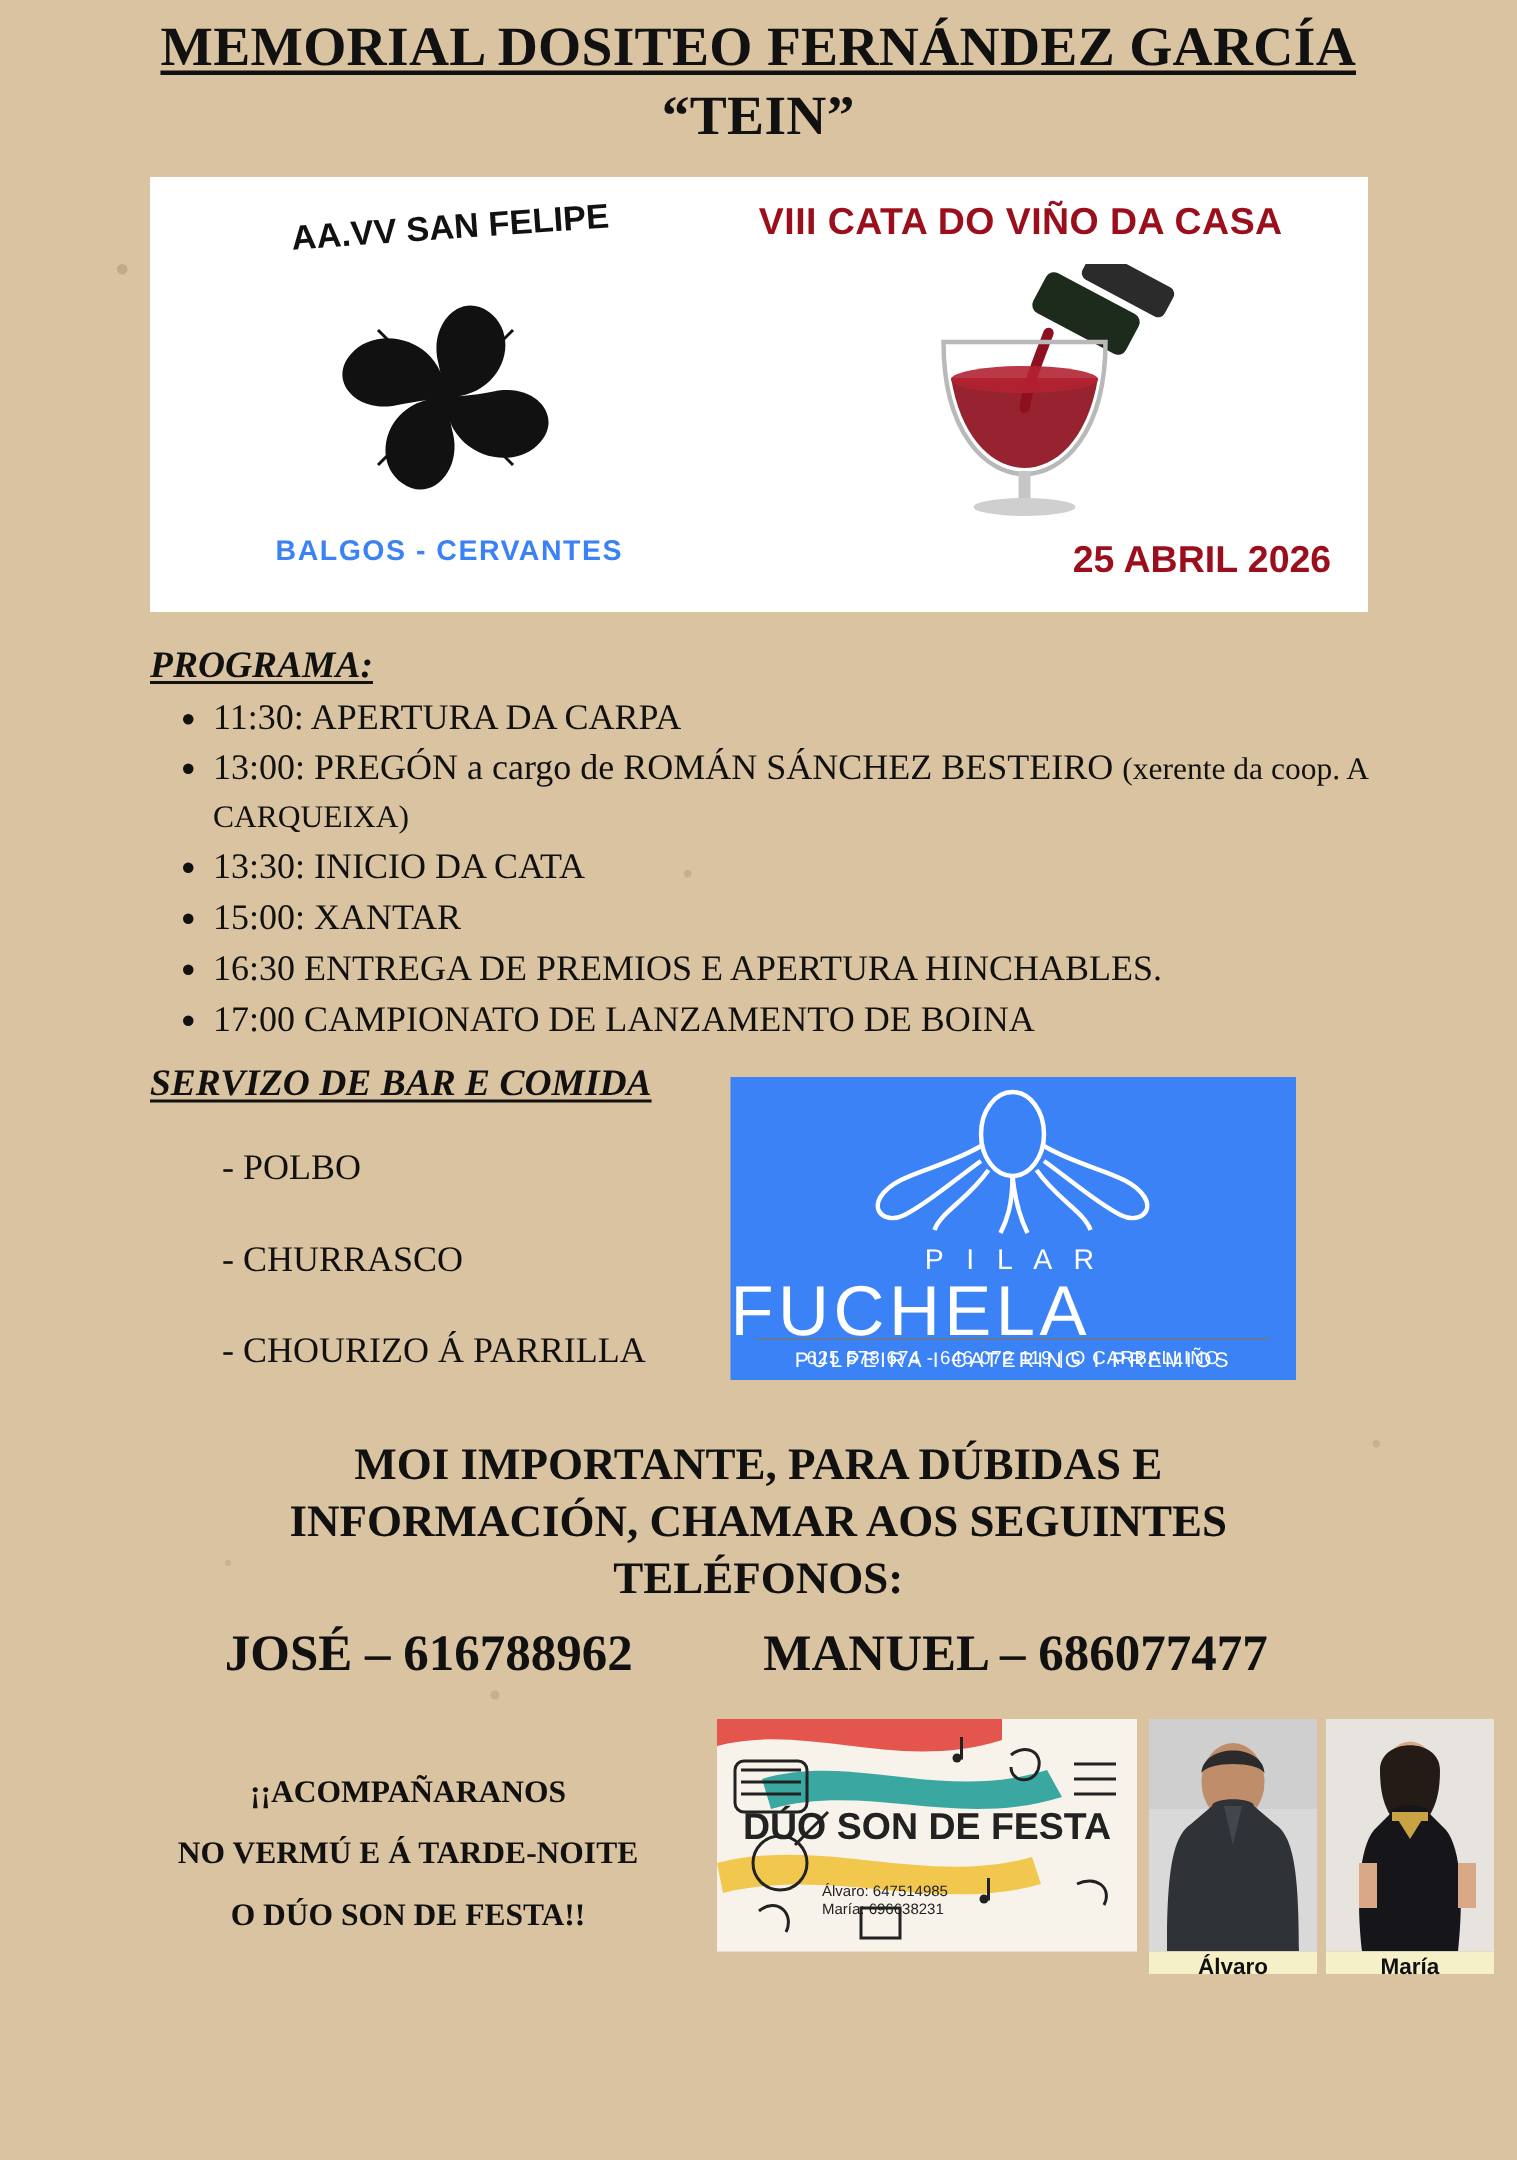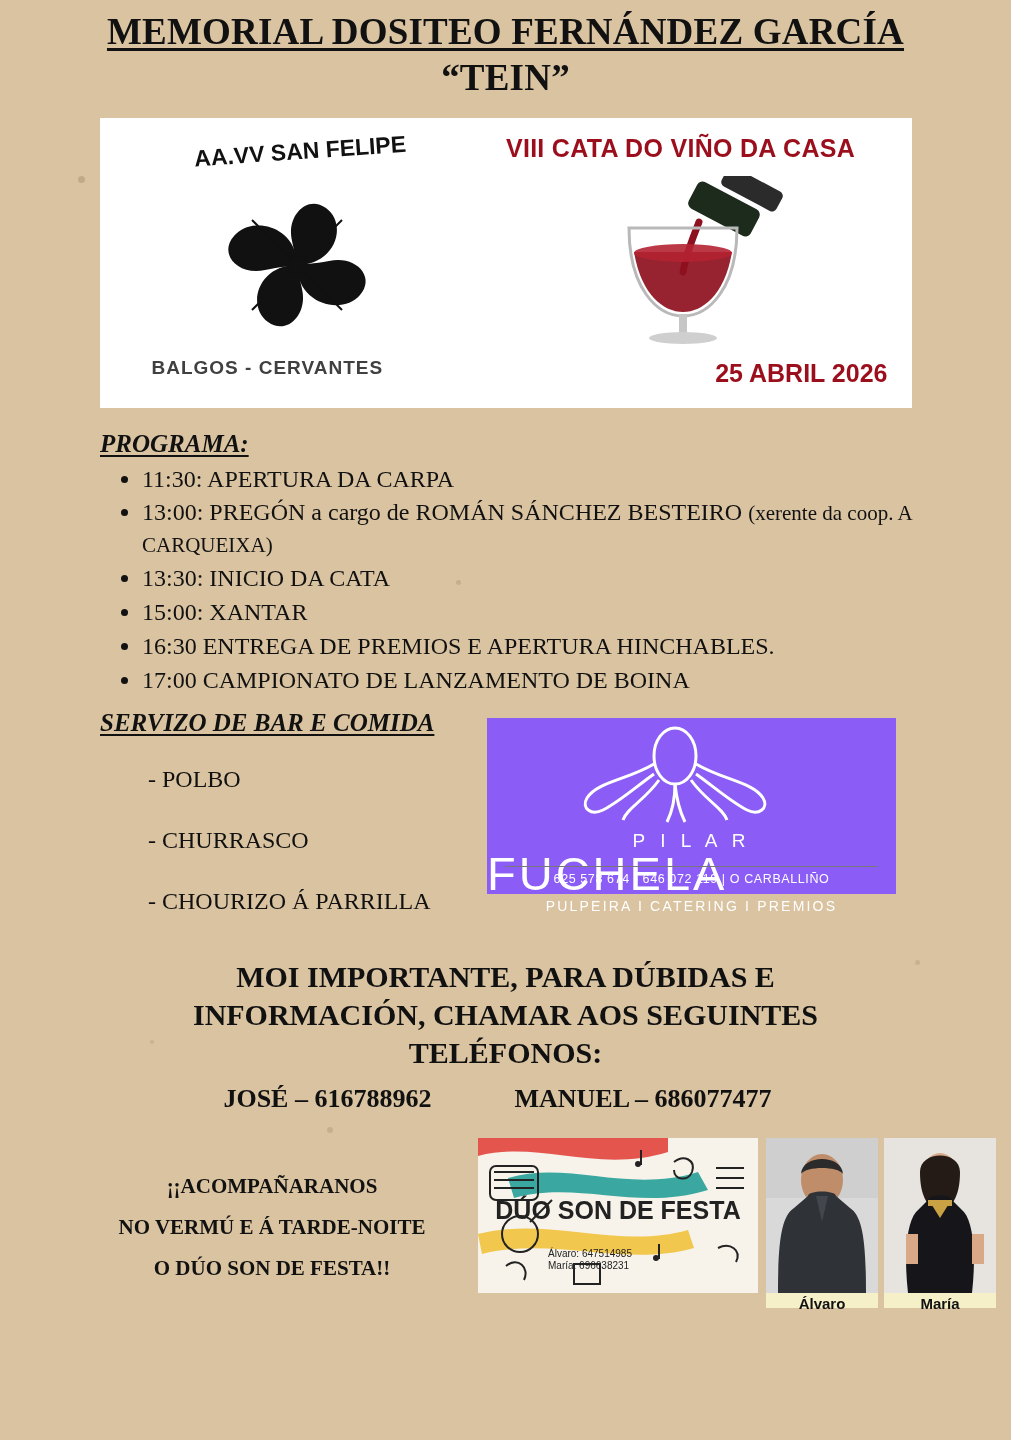--- a/index.html
+++ b/index.html
@@ -43,23 +43,23 @@
     position:absolute;left:12px;top:6px;width:300px;height:80px;
     font-family:"Liberation Sans", sans-serif;
     font-weight:bold;font-size:23px;color:#111;
     text-align:center;
     transform:rotate(-4deg);
   }
   .lauburu{
     position:absolute;left:52px;top:58px;width:210px;height:150px;
   }
   .logo-bottom{
-    position:absolute;left:12px;top:225px;width:320px;
+    position:absolute;left:0;top:225px;width:320px;text-align:center;
     font-family:"Liberation Sans", sans-serif;
-    font-weight:bold;font-size:19px;letter-spacing:1px;color:#404040;
+    font-weight:bold;font-size:19px;letter-spacing:1px;color:#3b82f6;
   }
   .banner-right{
     position:absolute;right:16px;top:16px;width:430px;height:260px;
   }
   .cata-title{
     text-align:center;
     font-family:"Liberation Sans", sans-serif;
     font-weight:bold;font-size:25px;color:#9b0f1c;
     letter-spacing:.3px;
   }
@@ -80,22 +80,22 @@
   }
   ul.prog li{margin:2px 0;}
   ul.prog li .small{font-size:21px;}
   .serv-head{
     margin:12px 0 2px 100px;
     font-size:25px;font-weight:bold;font-style:italic;
     text-decoration:underline;text-underline-offset:3px;
   }
   .serv-list{margin:12px 0 0 148px;font-size:24px;line-height:2.55;}
   .fuchela{
-    position:absolute;left:487px;top:718px;width:377px;height:176px;
-    background:#8b5cf6;color:#fff;padding-left:32px;
+    position:absolute;left:487px;top:718px;width:377px;height:202px;
+    background:#3b82f6;color:#fff;
   }
   .fuchela .pilar{
     position:absolute;left:0;right:0;top:112px;text-align:center;
     font-family:"Liberation Sans", sans-serif;font-size:19px;letter-spacing:5px;color:#fff;
   }
   .fuchela .name{
     position:absolute;left:0;right:0;top:128px;text-align:left;
     font-family:"Liberation Sans", sans-serif;font-size:47px;letter-spacing:3px;color:#fff;
   }
   .fuchela .sub{
@@ -105,21 +105,21 @@
   .fuchela .phones{
     position:absolute;left:18px;right:18px;bottom:8px;text-align:center;
     font-family:"Liberation Sans", sans-serif;font-size:12.5px;letter-spacing:.6px;color:#fff;
     border-top:1px solid #777;padding-top:5px;
   }
   .important{
     margin:26px 0 0 0;text-align:center;
     font-size:30px;font-weight:bold;line-height:1.26;
   }
   .phones-row{
-    margin:12px 16px 0 0;text-align:center;font-size:26px;font-weight:bold;
+    margin:12px 16px 0 0;text-align:center;font-size:34px;font-weight:bold;
   }
   .phones-row .gap{display:inline-block;width:70px;}
   .bottom{
     position:relative;margin-top:24px;height:180px;
   }
   .acomp{
     position:absolute;left:92px;top:28px;width:360px;text-align:center;
     font-family:"Liberation Serif", serif;font-weight:bold;font-size:21px;line-height:1.95;
   }
   .duo{

